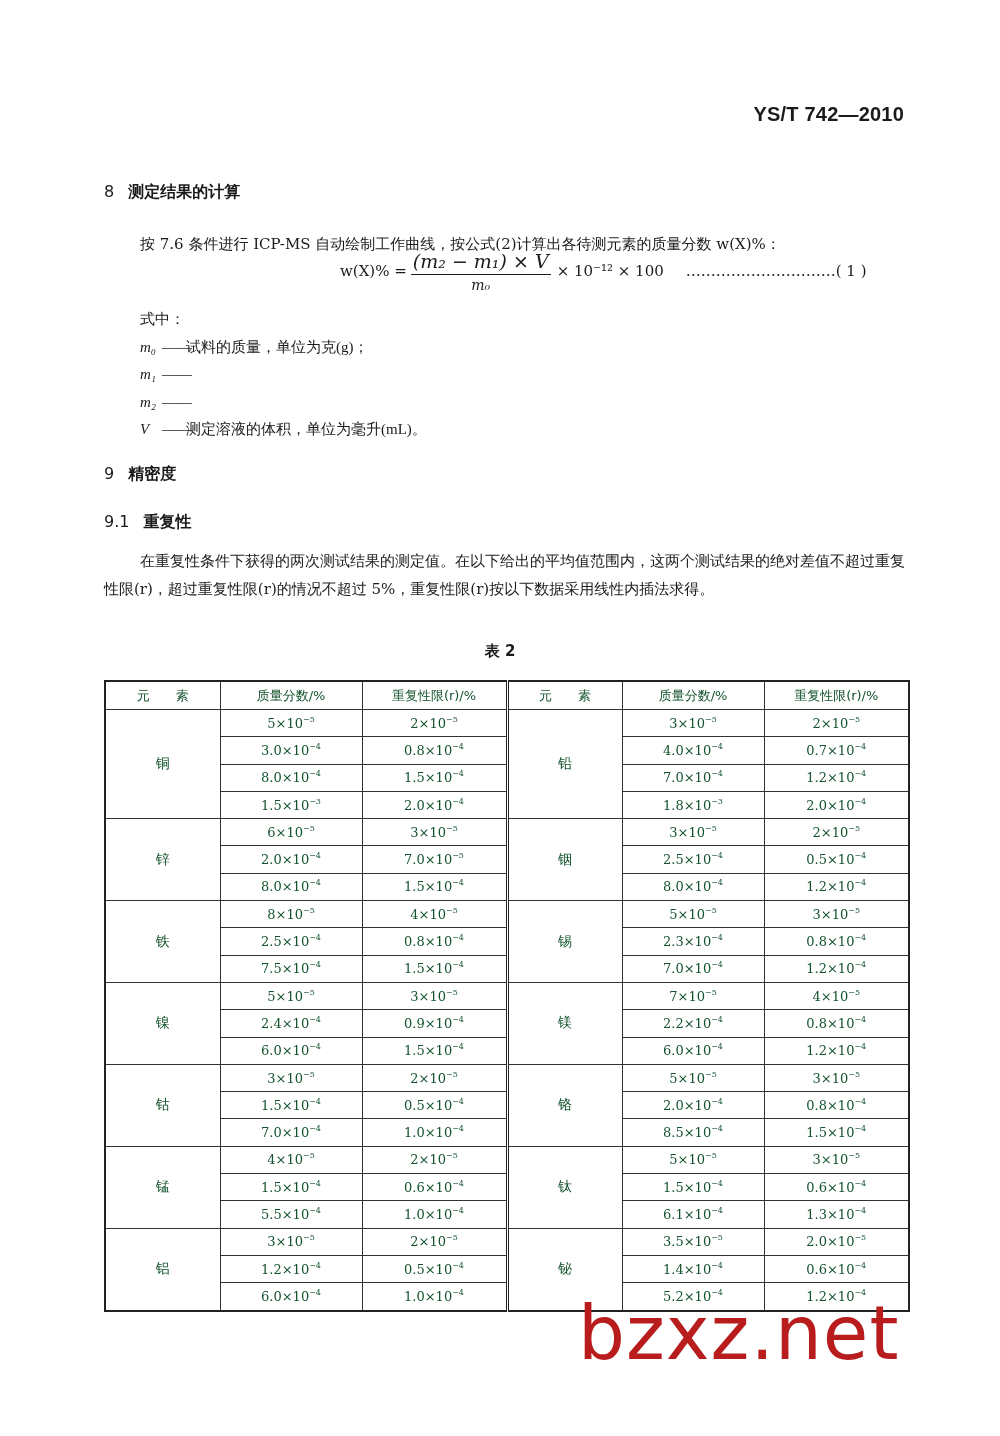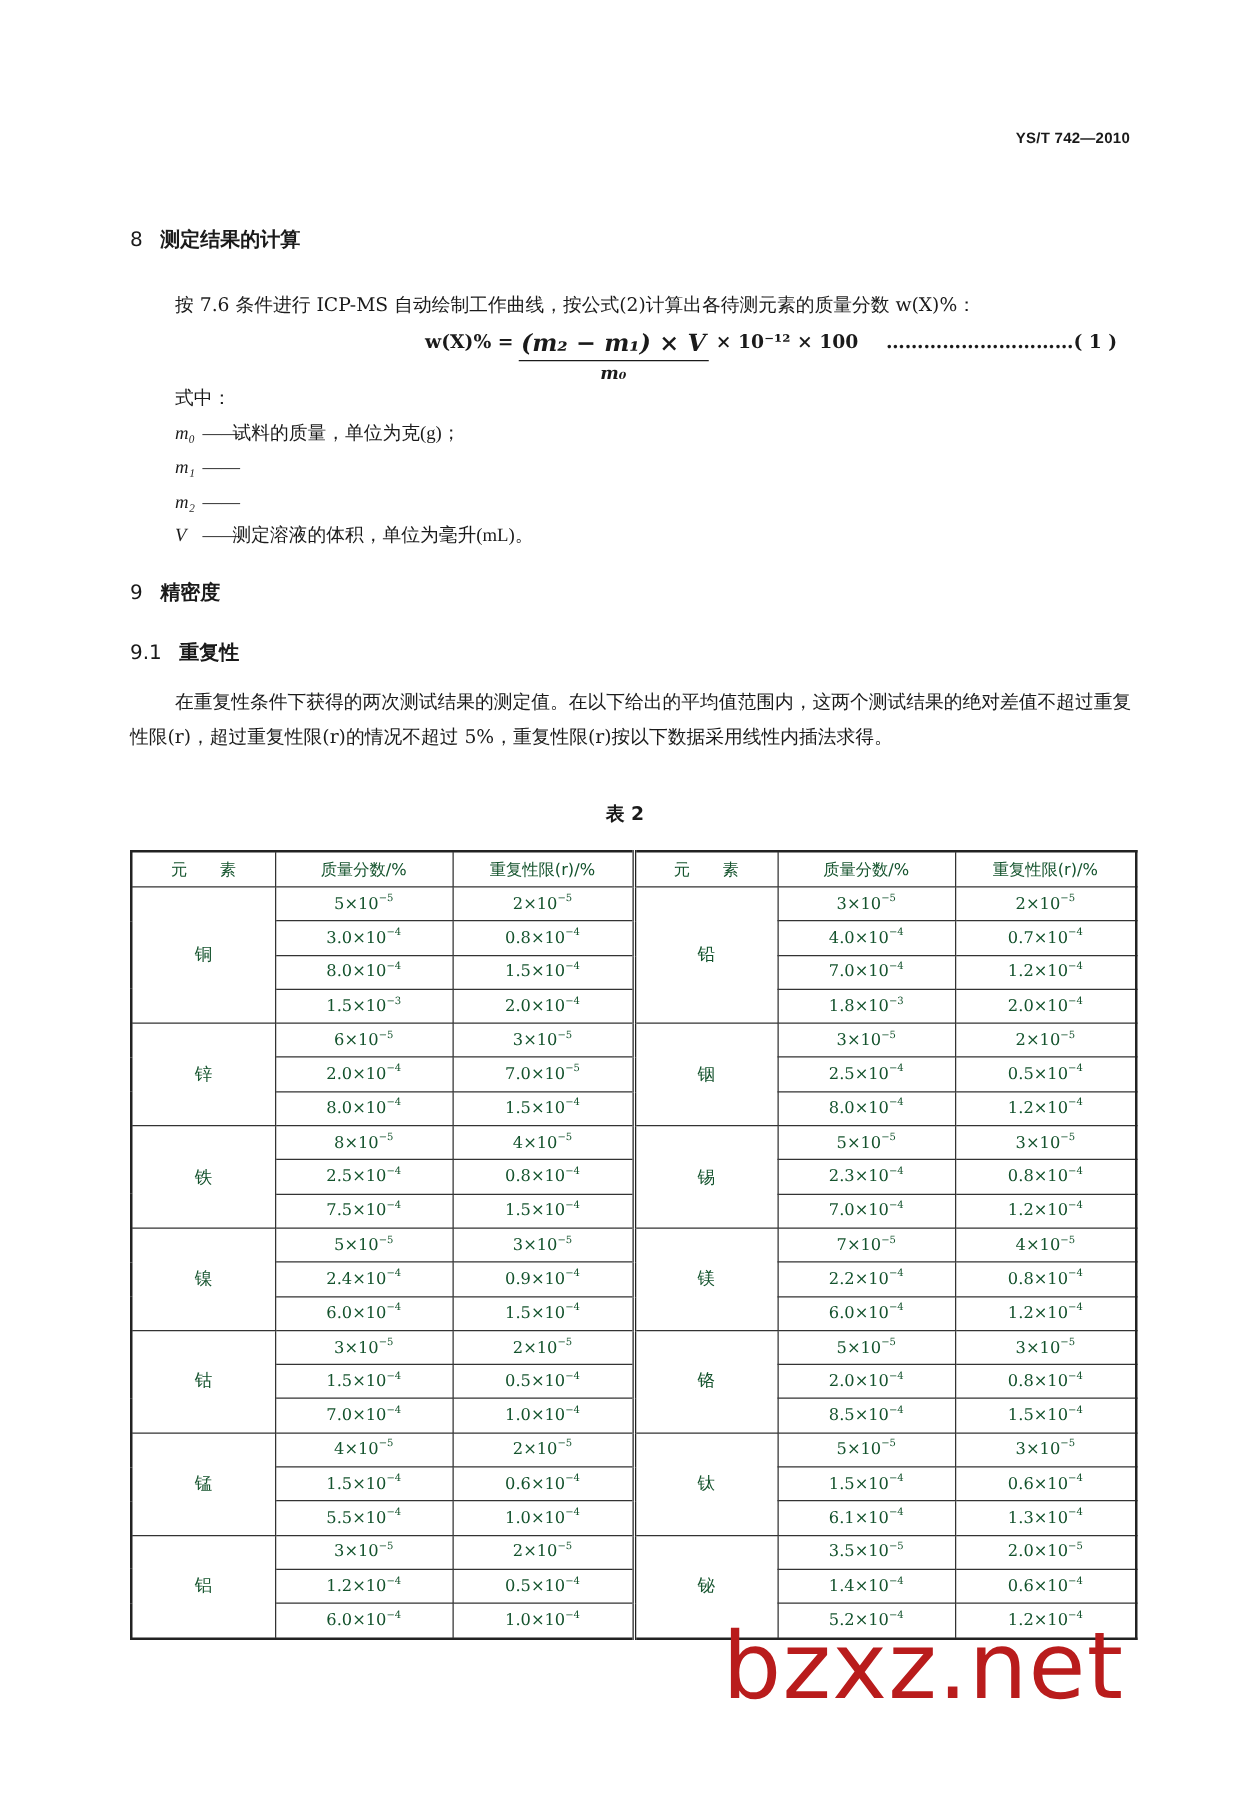--- a/index.html
+++ b/index.html
@@ -5,32 +5,32 @@
     html, body { margin: 0; padding: 0; background: #ffffff; }
     body {
       width: 1000px; height: 1436px; position: relative; overflow: hidden;
       font-family: "DejaVu Serif", "Liberation Serif", serif;
       color: #1a1a1a;
     }
     .abs { position: absolute; }
     .std-code {
       right: 96px; top: 103px;
       font-family: "Liberation Sans", "DejaVu Sans", sans-serif;
-      font-weight: bold; font-size: 12px; letter-spacing: 0.2px;
+      font-weight: bold; font-size: 20px; letter-spacing: 0.2px;
     }
     .sec-heading {
       left: 104px; font-size: 16px; font-weight: bold;
       font-family: "DejaVu Sans", "Liberation Sans", sans-serif;
     }
     .sec-heading .num { font-weight: normal; margin-right: 14px; }
     .para { left: 104px; width: 806px; font-size: 15px; line-height: 28px; }
     .indent { text-indent: 36px; }
     .formula {
-      left: 340px; top: 264px; height: 46px; font-size: 15px;
-      display: flex;  font-weight: bold;
+      left: 340px; top: 248px; height: 46px; font-size: 15px;
+      display: flex; align-items: center;
     }
     .frac { display: inline-flex; flex-direction: column; align-items: center; margin: 0 4px; }
     .frac .top { border-bottom: 1px solid #1a1a1a; padding: 0 2px 2px 2px; font-size: 19px; }
     .frac .bot { padding-top: 2px; font-size: 14px; }
     .formula .tail { margin-left: 2px; }
     .formula .leader { margin-left: 22px; letter-spacing: 0; }
     .var { font-style: italic; }
     .where-list { left: 140px; top: 306px; font-size: 15px; line-height: 27.5px; font-family: Liberation Serif, serif; }
     .where-list .row { display: flex; }
     .where-list .sym { width: 22px; font-style: italic; }

